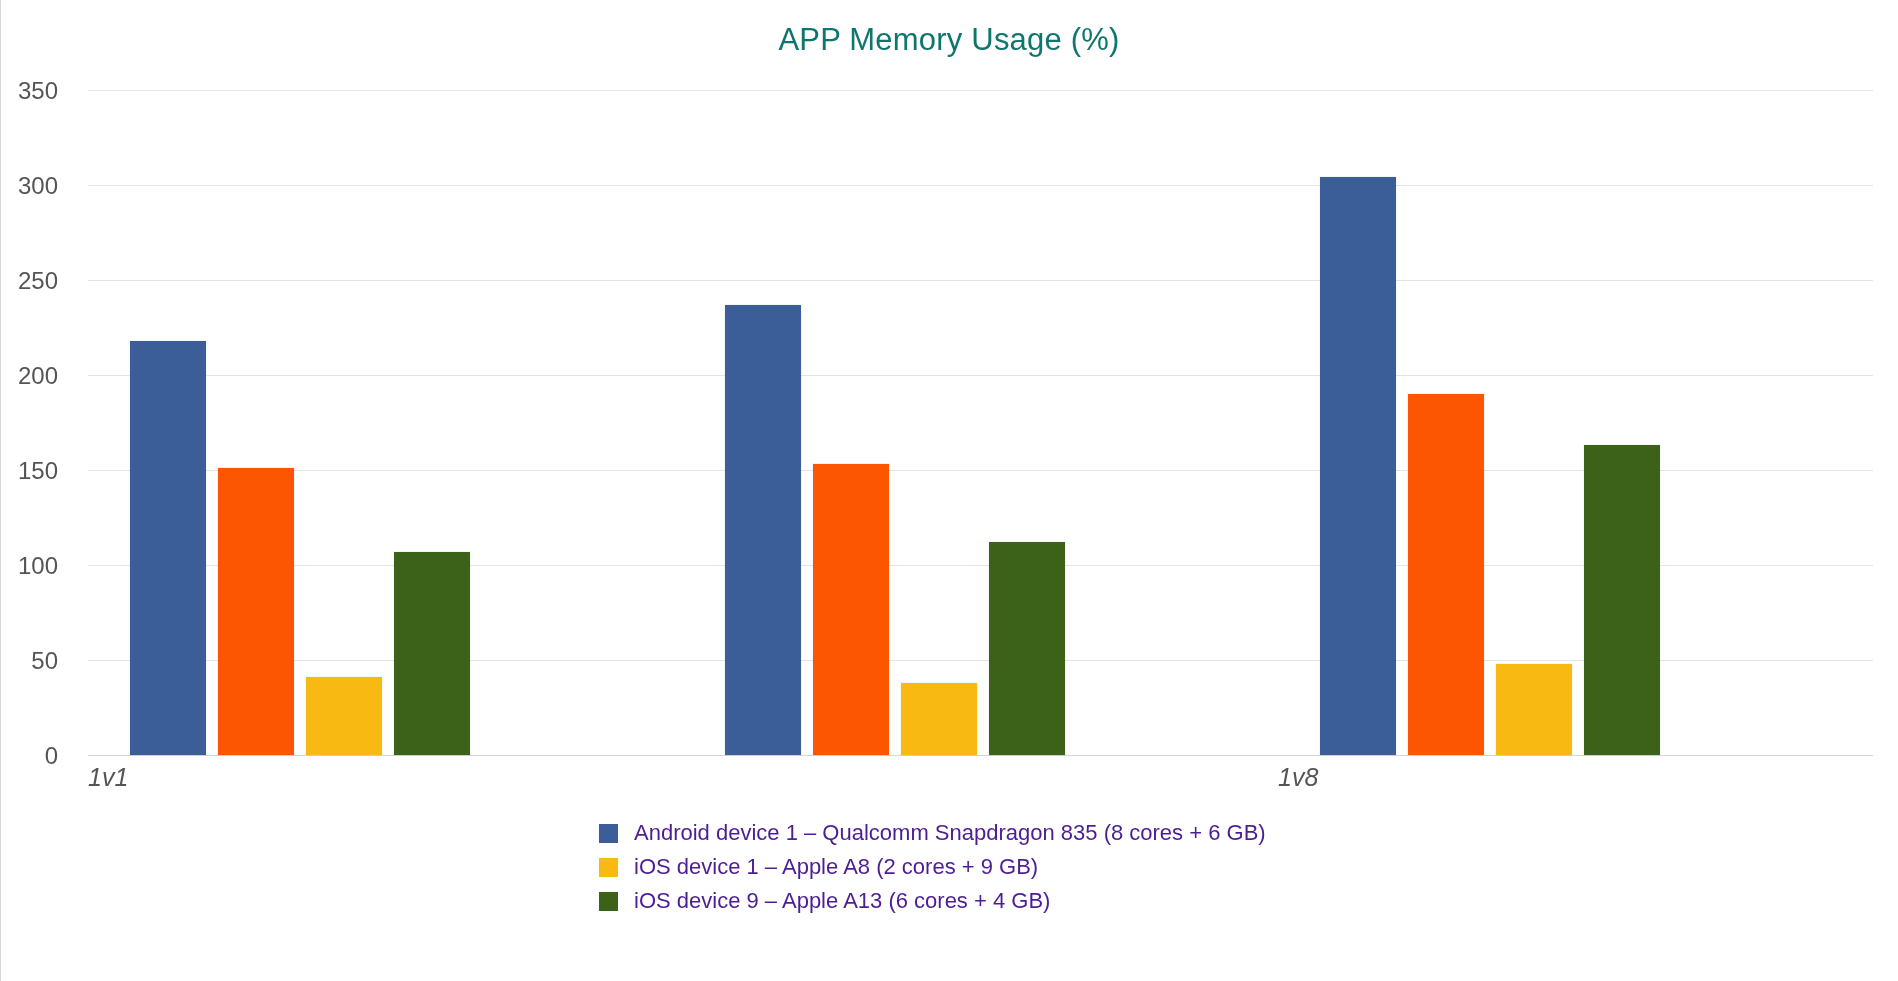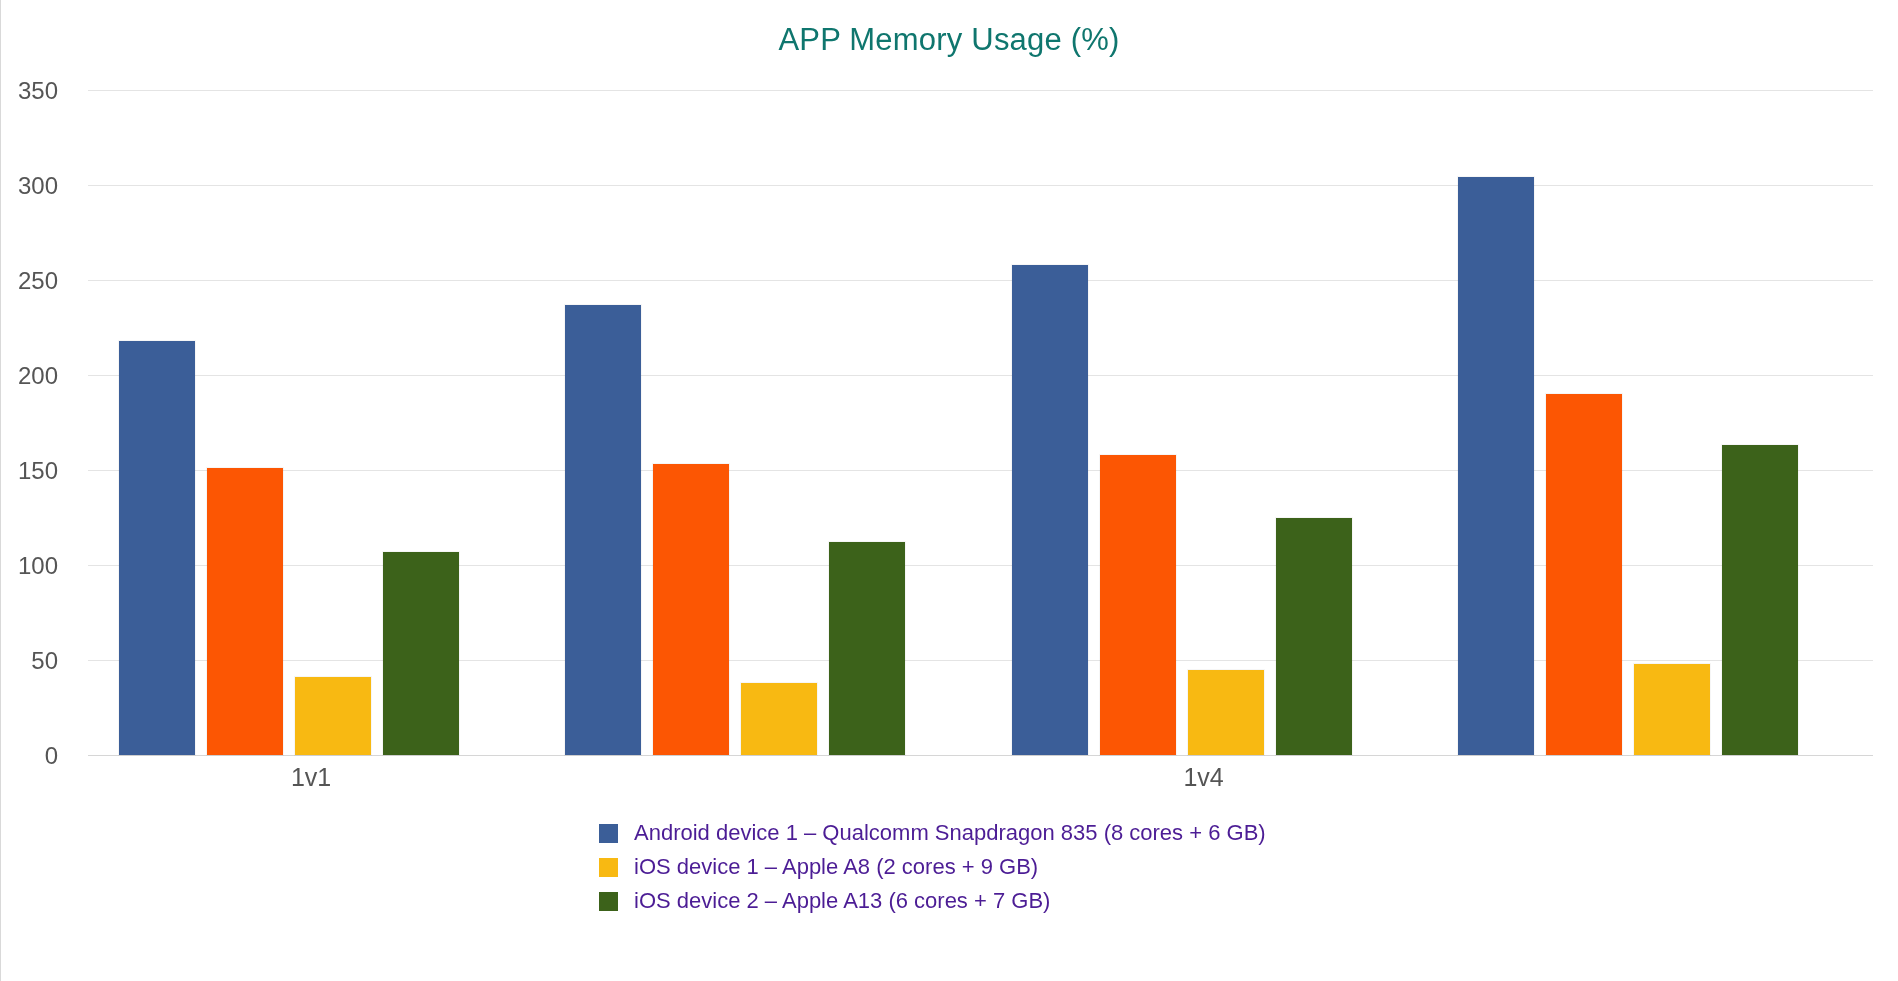--- a/index.html
+++ b/index.html
@@ -107,23 +107,23 @@
   }
   .bar {
     width: 100%;
     box-shadow: 0 0 0 1px rgba(0,0,0,0.035);
   }
   .xlabel {
     position: absolute;
     top: 673px;
     left: 0;
     width: 100%;
-    text-align: center;
     font-size: 25px;
     color: #555555;
+    font-style: italic;
   }
 
   
   #legend {
     position: absolute;
     left: 0;
     top: 820px;
     width: 1898px;
     display: flex;
     flex-direction: column;
@@ -206,60 +206,44 @@
             <div class="bar" title="iOS device 1 – Apple A8 (2 cores + 3 GB) — 1v2: 38" style="height: 72.2px; background: rgb(248, 185, 18);"></div>
           </div>
           <div class="bar-slot">
             <div class="bar" title="iOS device 2 – Apple A13 (6 cores + 4 GB) — 1v2: 112" style="height: 212.8px; background: rgb(60, 98, 26);"></div>
           </div>
         </div>
       </div>
       <div class="group">
         <div class="bars">
           <div class="bar-slot">
-            <div class="bar" title="Android device 1 – Qualcomm Snapdragon 835 (8 cores + 6 GB) — 1v4: 258" style="height: 490.2px; background: rgb(59, 94, 152);"></div>
-          </div>
-          <div class="bar-slot">
-            <div class="bar" title="Android device 2 – Kirin 980 (8 cores + 8 GB) — 1v4: 158" style="height: 300.2px; background: rgb(252, 86, 3);"></div>
-          </div>
-          <div class="bar-slot">
-            <div class="bar" title="iOS device 1 – Apple A8 (2 cores + 3 GB) — 1v4: 45" style="height: 85.5px; background: rgb(248, 185, 18);"></div>
-          </div>
-          <div class="bar-slot">
-            <div class="bar" title="iOS device 2 – Apple A13 (6 cores + 4 GB) — 1v4: 125" style="height: 237.5px; background: rgb(60, 98, 26);"></div>
+            <div class="bar" title="Android device 1 – Qualcomm Snapdragon 835 (8 cores + 6 GB) — 1v8: 304" style="height: 577.6px; background: rgb(59, 94, 152);"></div>
+          </div>
+          <div class="bar-slot">
+            <div class="bar" title="Android device 2 – Kirin 980 (8 cores + 8 GB) — 1v8: 190" style="height: 361px; background: rgb(252, 86, 3);"></div>
+          </div>
+          <div class="bar-slot">
+            <div class="bar" title="iOS device 1 – Apple A8 (2 cores + 3 GB) — 1v8: 48" style="height: 91.2px; background: rgb(248, 185, 18);"></div>
+          </div>
+          <div class="bar-slot">
+            <div class="bar" title="iOS device 2 – Apple A13 (6 cores + 4 GB) — 1v8: 163" style="height: 309.7px; background: rgb(60, 98, 26);"></div>
           </div>
         </div>
-        <div class="xlabel">1v4</div>
-      </div>
-      <div class="group">
-        <div class="bars">
-          <div class="bar-slot">
-            <div class="bar" title="Android device 1 – Qualcomm Snapdragon 835 (8 cores + 6 GB) — 1v8: 304" style="height: 577.6px; background: rgb(59, 94, 152);"></div>
-          </div>
-          <div class="bar-slot">
-            <div class="bar" title="Android device 2 – Kirin 980 (8 cores + 8 GB) — 1v8: 190" style="height: 361px; background: rgb(252, 86, 3);"></div>
-          </div>
-          <div class="bar-slot">
-            <div class="bar" title="iOS device 1 – Apple A8 (2 cores + 3 GB) — 1v8: 48" style="height: 91.2px; background: rgb(248, 185, 18);"></div>
-          </div>
-          <div class="bar-slot">
-            <div class="bar" title="iOS device 2 – Apple A13 (6 cores + 4 GB) — 1v8: 163" style="height: 309.7px; background: rgb(60, 98, 26);"></div>
-          </div>
-        </div>
+        <div class="xlabel">1v8</div>
       </div>
     </div>
 
   <div id="legend">
       <div class="legend-item">
         <span class="legend-swatch" style="background: rgb(59, 94, 152);"></span>
         <span class="legend-label">Android device 1 – Qualcomm Snapdragon 835 (8 cores + 6 GB)</span>
       </div>
       <div class="legend-item">
         <span class="legend-swatch" style="background: rgb(248, 185, 18);"></span>
         <span class="legend-label">iOS device 1 – Apple A8 (2 cores + 9 GB)</span>
       </div>
       <div class="legend-item">
         <span class="legend-swatch" style="background: rgb(60, 98, 26);"></span>
-        <span class="legend-label">iOS device 2 – Apple A13 (6 cores + 7 GB)</span>
+        <span class="legend-label">iOS device 9 – Apple A13 (6 cores + 4 GB)</span>
       </div>
     </div>
 
 </div>
 
 </body></html>

